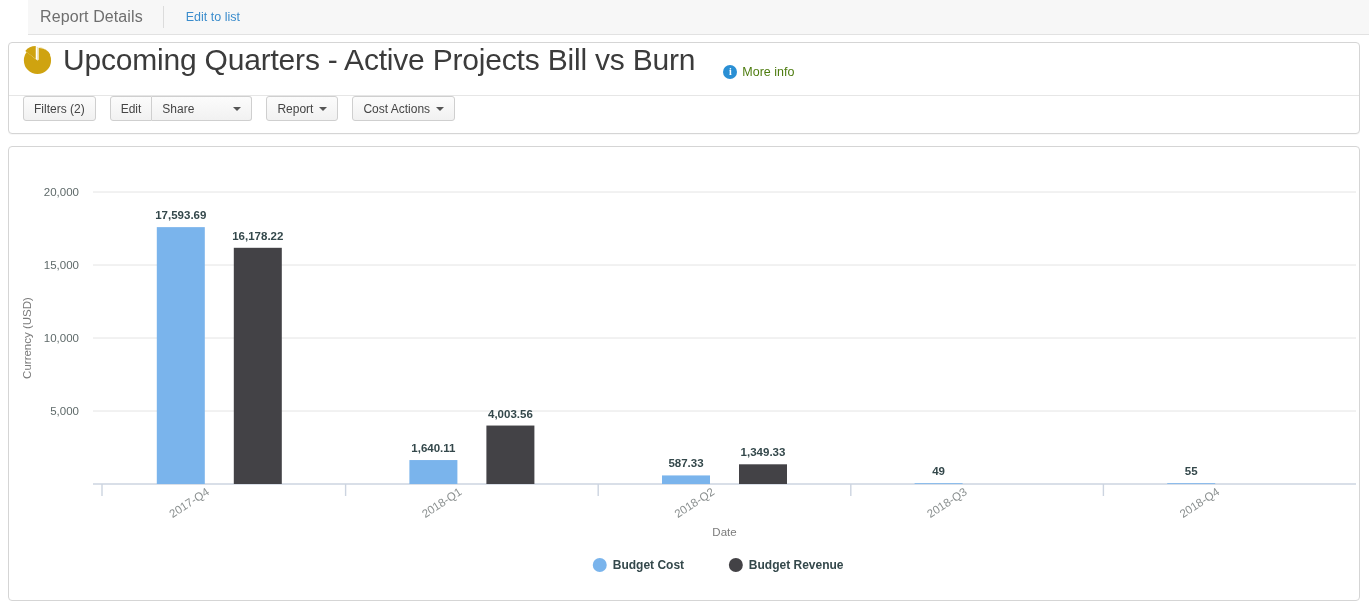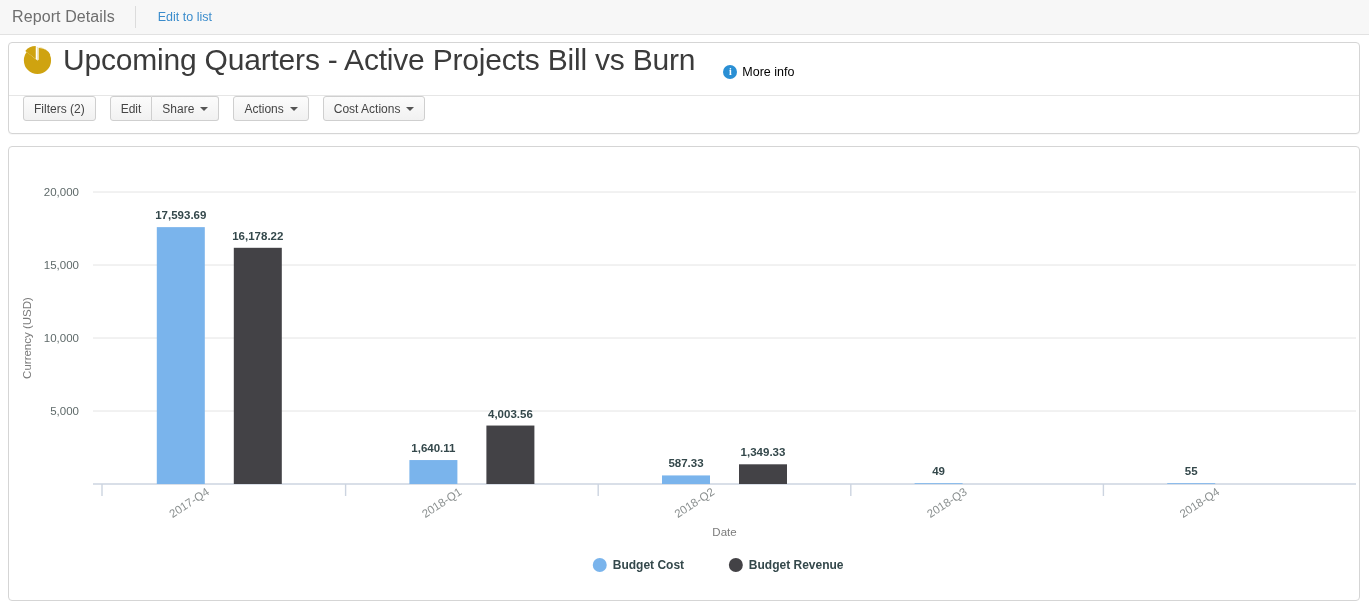--- a/index.html
+++ b/index.html
@@ -17,20 +17,21 @@
 
   
   .topbar {
     height: 35px;
     background: #f7f7f7;
     border-bottom: 1px solid #e2e2e2;
     display: flex;
     align-items: center;
     padding-left: 12px;
     box-sizing: border-box;
+    margin-left: 28px;
   }
   .topbar-title {
     font-size: 16px;
     color: #6e6e6e;
     letter-spacing: .1px;
   }
   .topbar-sep {
     width: 1px;
     height: 22px;
     background: #dcdcdc;
@@ -90,21 +91,21 @@
     font-weight: bold;
     font-family: "Liberation Serif", serif;
     display: inline-flex;
     align-items: center;
     justify-content: center;
     margin-right: 5px;
     line-height: 1;
   }
   .more-info-label {
     font-size: 12.5px;
-    color: #000000;
+    color: #4d7c0f;
   }
 
   
   .toolbar {
     height: 38px;
     display: flex;
     padding-left: 14px;
     box-sizing: border-box;
   }
   .btn-group { display: flex; margin-right: 14px; }
@@ -119,20 +120,21 @@
     padding: 0 10px;
     display: inline-flex;
     align-items: center;
     cursor: pointer;
     white-space: nowrap;
     box-sizing: border-box;
   }
   .btn-group .btn + .btn {
     border-left: none;
     border-radius: 0 3px 3px 0;
+    gap: 33px;
   }
   .btn-group .btn:first-child:not(:only-child) {
     border-radius: 3px 0 0 3px;
   }
   .caret {
     display: inline-block;
     width: 0; height: 0;
     margin-left: 6px;
     border-left: 4px solid transparent;
     border-right: 4px solid transparent;
@@ -210,21 +212,21 @@
     </div>
     <div class="btn-group">
       <button class="btn">Edit</button>
       <button class="btn">
         <span>Share</span>
         <span class="caret"></span>
       </button>
     </div>
     <div class="btn-group">
       <button class="btn">
-        <span>Actions</span>
+        <span>Report</span>
         <span class="caret"></span>
       </button>
     </div>
     <div class="btn-group">
       <button class="btn">
         <span>Cost Actions</span>
         <span class="caret"></span>
       </button>
     </div>
   </div>

